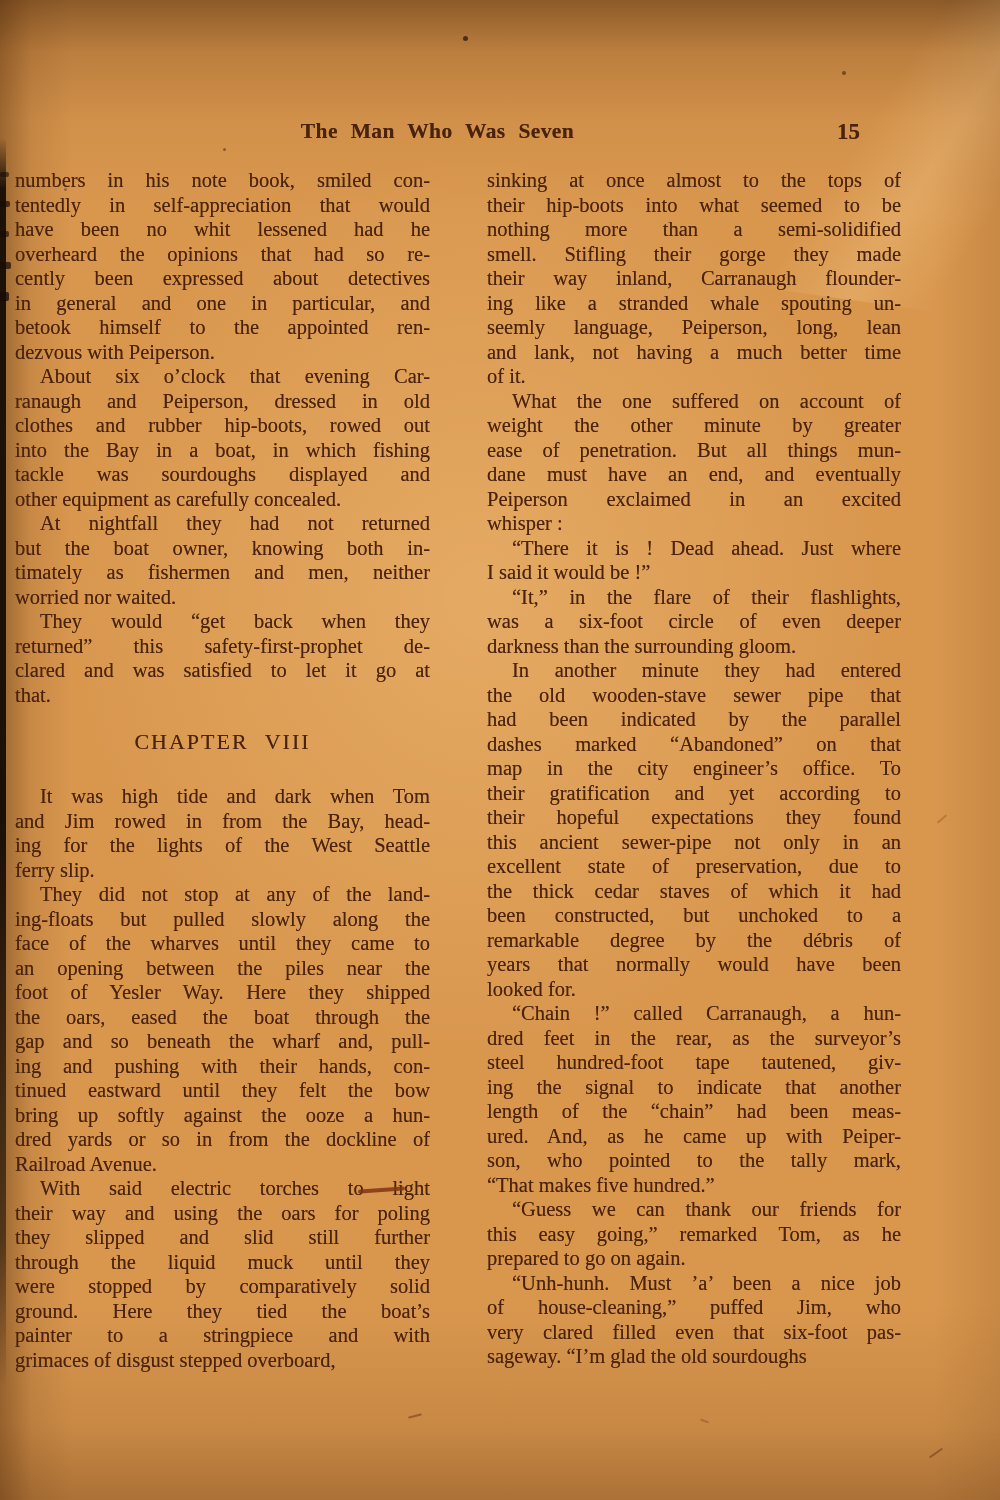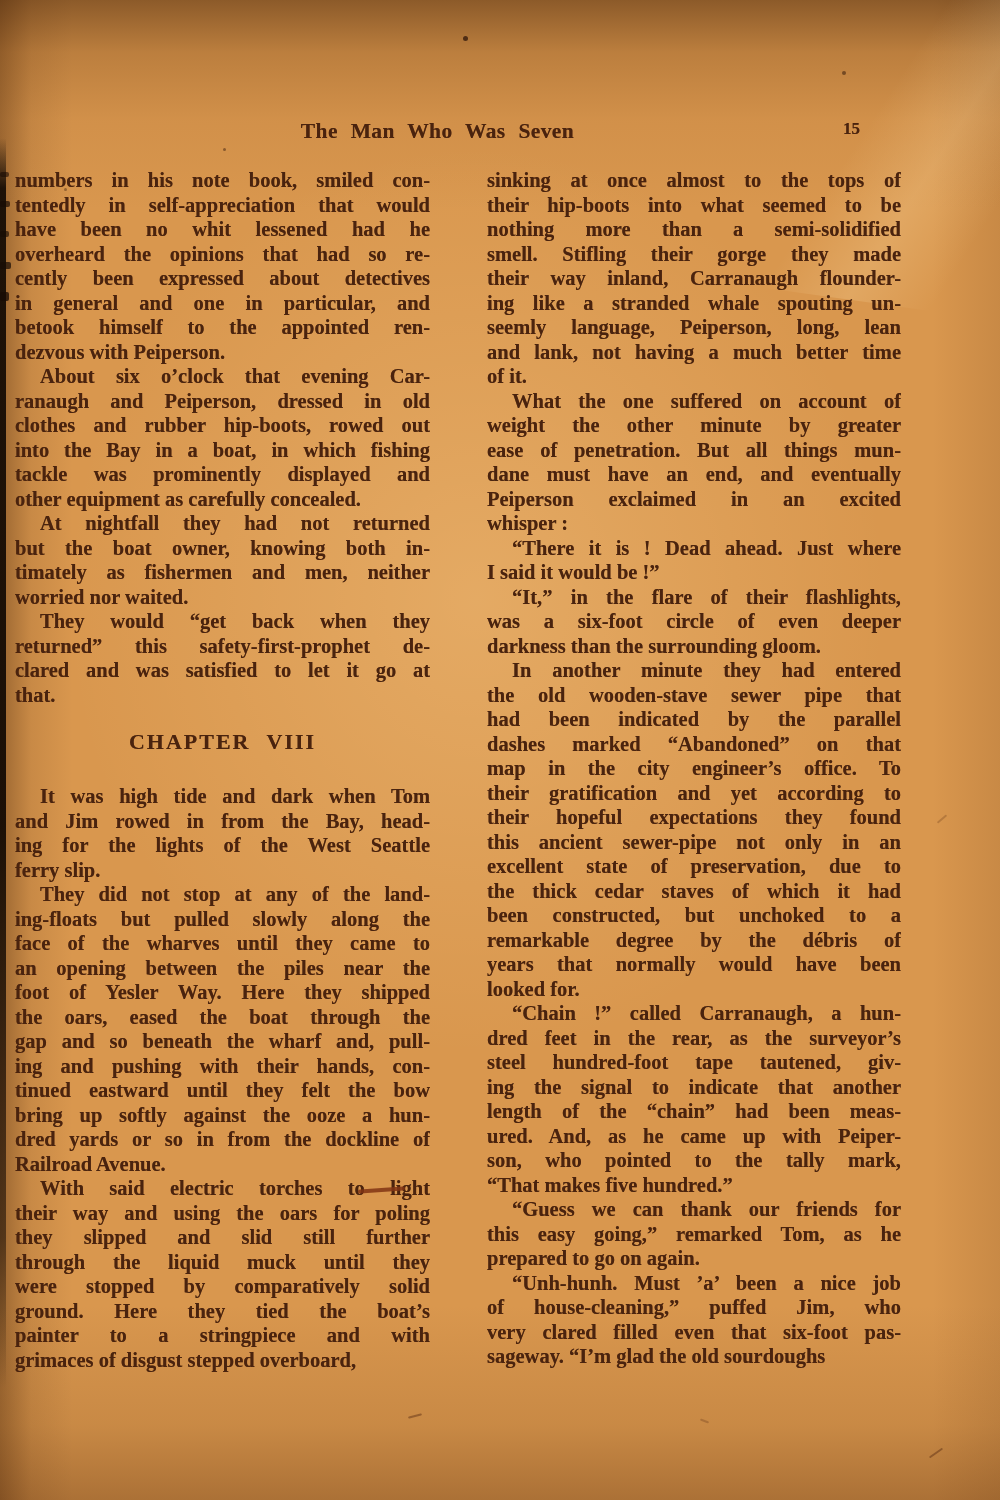--- a/index.html
+++ b/index.html
@@ -32,26 +32,26 @@
     position:absolute; left:358px; top:1188px; width:47px; height:4px;
     background:rgba(128,52,20,0.85); border-radius:2px; transform:rotate(-4deg);
   }
   .running-header { position:absolute; left:15px; top:119px; width:845px; height:30px; }
   .header-title {
     position:absolute; left:0; width:100%; text-align:center;
     font-weight:bold; font-size:21.5px; letter-spacing:0.4px; word-spacing:7px;
     text-shadow:0 0 0.6px rgba(60,28,12,0.55);
   }
   .page-number {
-    position:absolute; right:0; top:0; font-weight:bold; font-size:17px;
+    position:absolute; right:0; top:0; font-weight:bold; font-size:23px;
     text-shadow:0 0 0.6px rgba(60,28,12,0.55);
   }
   .column {
     position:absolute; top:168px;
-    font-size:20.5px; text-shadow:0 0 0.6px rgba(60,28,12,0.5);font-weight:bold;
+    font-size:20.5px; text-shadow:0 0 0.6px rgba(60,28,12,0.5);
   }
   .column-left  { left:15px;  width:415px; }
   .column-right { left:444px; width:414px;margin-left:43px; }
   .line {
     height:24.5px; line-height:24.5px; overflow:hidden;
     text-align:justify; text-align-last:justify; white-space:normal;
   }
   .line.last { text-align-last:left; }
   .line.ind  { padding-left:25px; }
   .chapter-heading {
@@ -79,21 +79,21 @@
         <div class="line">cently been expressed about detectives</div>
         <div class="line">in general and one in particular, and</div>
         <div class="line">betook himself to the appointed ren-</div>
         <div class="line last">dezvous with Peiperson.</div>
       </div>
       <div>
         <div class="line ind">About six o’clock that evening Car-</div>
         <div class="line">ranaugh and Peiperson, dressed in old</div>
         <div class="line">clothes and rubber hip-boots, rowed out</div>
         <div class="line">into the Bay in a boat, in which fishing</div>
-        <div class="line">tackle was prominently displayed and</div>
+        <div class="line">tackle was sourdoughs displayed and</div>
         <div class="line last">other equipment as carefully concealed.</div>
       </div>
       <div>
         <div class="line ind">At nightfall they had not returned</div>
         <div class="line">but the boat owner, knowing both in-</div>
         <div class="line">timately as fishermen and men, neither</div>
         <div class="line last">worried nor waited.</div>
       </div>
       <div>
         <div class="line ind">They would “get back when they</div>

